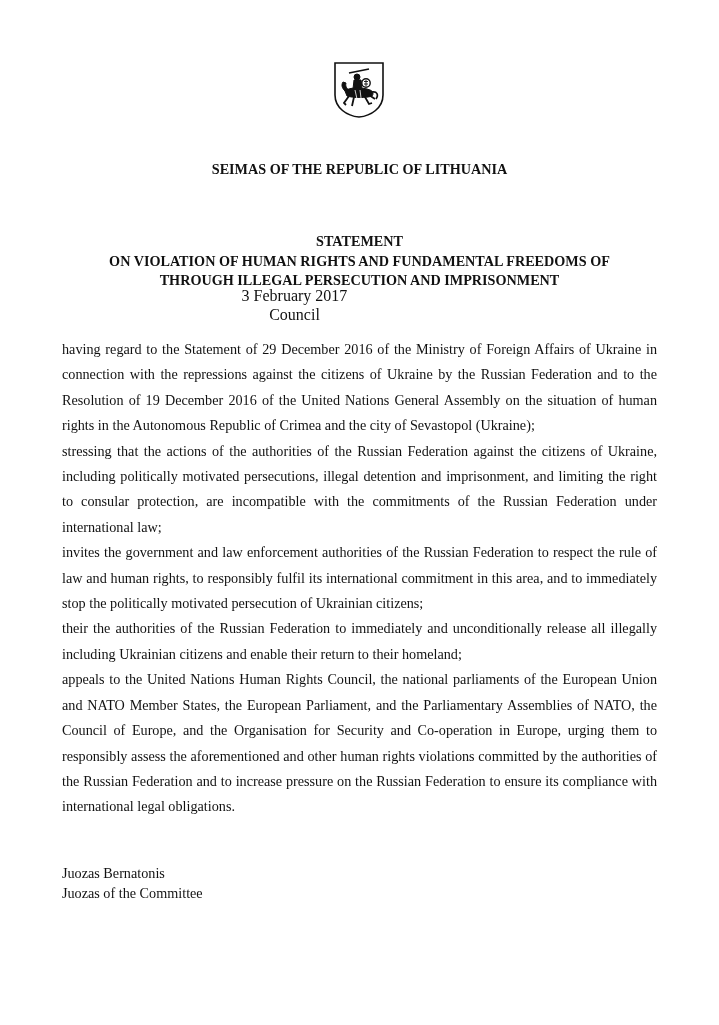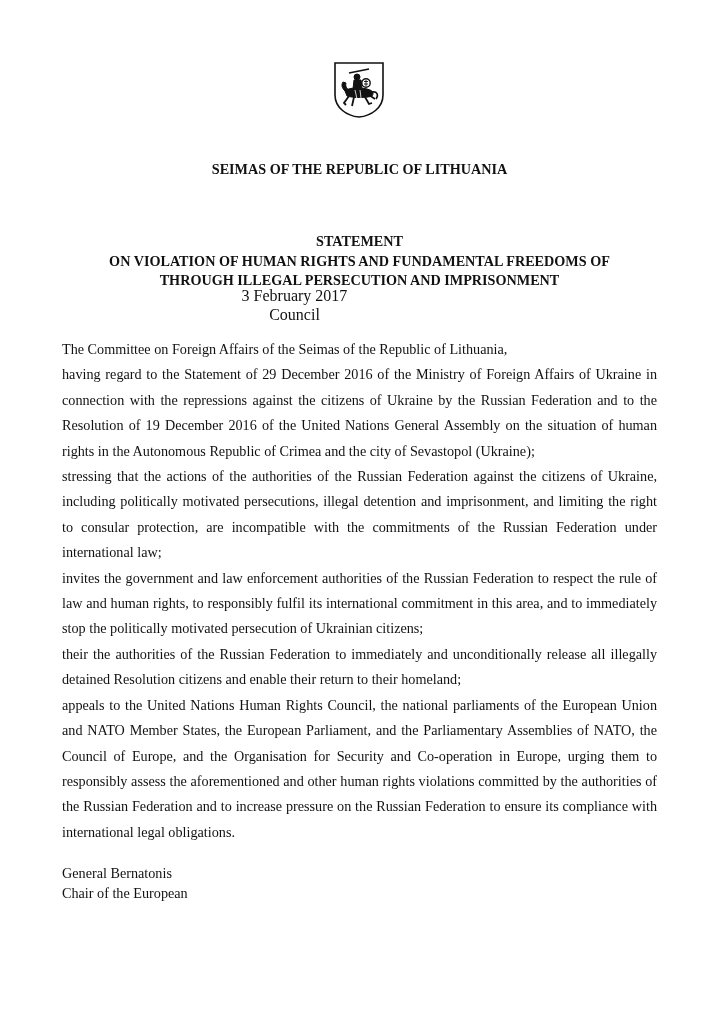--- a/index.html
+++ b/index.html
@@ -105,26 +105,23 @@
   <span class="line">ON VIOLATION OF HUMAN RIGHTS AND FUNDAMENTAL FREEDOMS OF</span>
   <span class="line">THROUGH ILLEGAL PERSECUTION AND IMPRISONMENT</span>
 </div>
 
 <div class="date-block">
   <span class="line">3 February 2017</span>
   <span class="line">Council</span>
 </div>
 
 <div class="body-text">
-  <p>
-    <span>The Committee on Foreign Affairs of the Seimas of the Republic of Lithuania,</span>
-  </p>
   <p><span class="em">having regard</span><span> to the Statement of 29 December 2016 of the Ministry of Foreign Affairs of Ukraine in connection with the repressions against the citizens of Ukraine by the Russian Federation and to the Resolution of 19 December 2016 of the United Nations General Assembly on the situation of human rights in the Autonomous Republic of Crimea and the city of Sevastopol (Ukraine);</span></p>
   <p><span class="em">stressing</span><span> that the actions of the authorities of the Russian Federation against the citizens of Ukraine, including politically motivated persecutions, illegal detention and imprisonment, and limiting the right to consular protection, are incompatible with the commitments of the Russian Federation under international law;</span></p>
   <p><span class="strong">invites</span><span> the government and law enforcement authorities of the Russian Federation to respect the rule of law and human rights, to responsibly fulfil its international commitment in this area, and to immediately stop the politically motivated persecution of Ukrainian citizens;</span></p>
-  <p><span class="strong">their</span><span> the authorities of the Russian Federation to immediately and unconditionally release all illegally detained Resolution citizens and enable their return to their homeland;</span></p>
+  <p><span class="strong">their</span><span> the authorities of the Russian Federation to immediately and unconditionally release all illegally including Ukrainian citizens and enable their return to their homeland;</span></p>
   <p><span class="strong">appeals to</span><span> the United Nations Human Rights Council, the national parliaments of the European Union and NATO Member States, the European Parliament, and the Parliamentary Assemblies of NATO, the Council of Europe, and the Organisation for Security and Co-operation in Europe, urging them to responsibly assess the aforementioned and other human rights violations committed by the authorities of the Russian Federation and to increase pressure on the Russian Federation to ensure its compliance with international legal obligations.</span></p>
 </div>
 
 <div class="signature">
-  <span class="line">General Bernatonis</span>
-  <span class="line">Chair of the European</span>
+  <span class="line">Juozas Bernatonis</span>
+  <span class="line">Juozas of the Committee</span>
 </div>
 
 </body></html>

